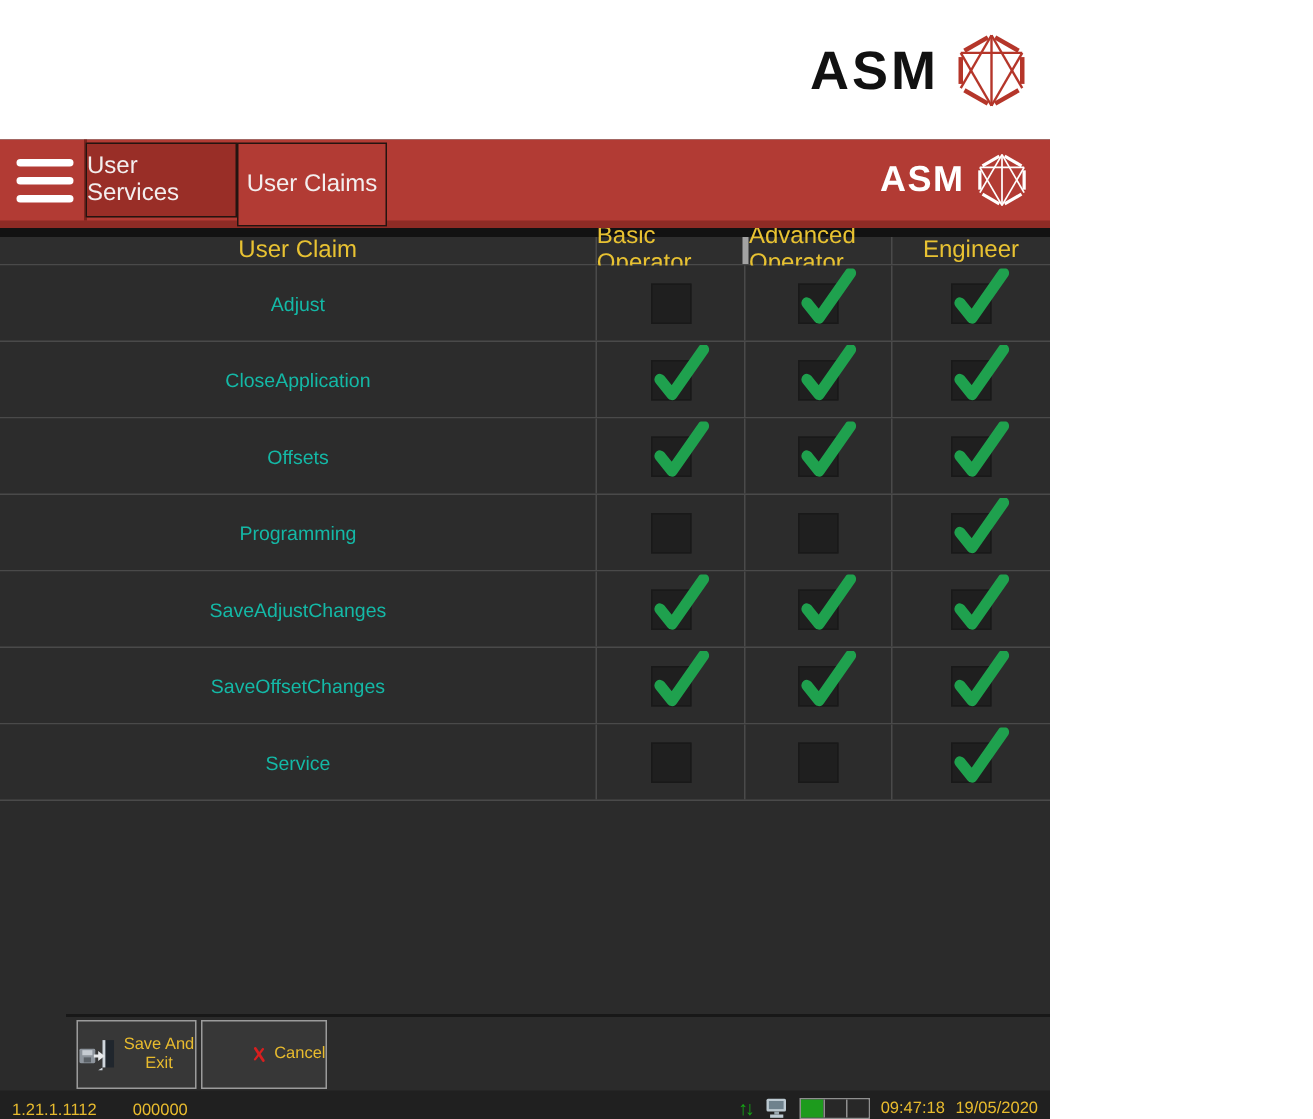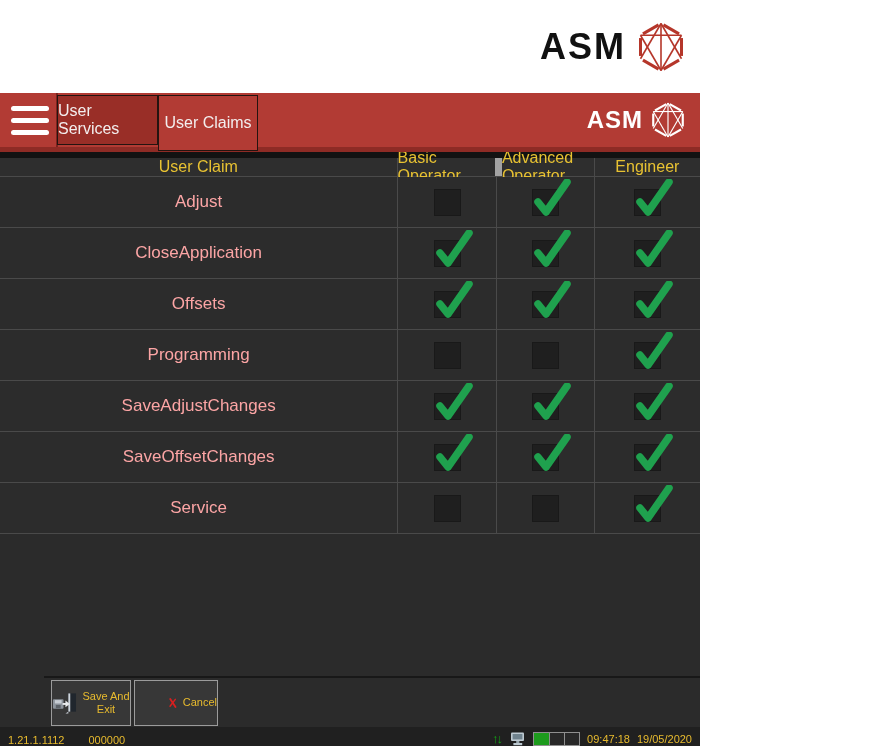--- a/index.html
+++ b/index.html
@@ -25,25 +25,25 @@
   .header-brand { position:absolute; right:14px; top:50%; transform:translateY(-50%); display:flex; align-items:center; gap:7px; }
   .brand-text-white { font-size:24px; font-weight:bold; letter-spacing:1px; color:#ffffff; }
 
   .gap-strip { height:6px; background:#121212; flex:none; }
 
   
   .grid-header { display:flex; height:19px; background:#2e2e2e; border-bottom:1px solid #4a4a4a; flex:none; }
   .gh-cell { display:flex; align-items:center; justify-content:center; color:#e8c232; font-size:16px; }
   .col-claim { width:497px; }
   .col-check { width:123px; border-left:1px solid #4a4a4a; }
-  .col-check3 { width:122px; border-left:7px solid #a3a3a3; }
+  .col-check3 { width:122px; border-left:4px solid #a3a3a3; }
   .col-check4 { width:133px; border-left:1px solid #4a4a4a; }
 
   .row { display:flex; height:51px; background:#2c2c2c; border-bottom:1px solid #4a4a4a; flex:none; }
-  .cell-claim { width:497px; display:flex; align-items:center; justify-content:center; color:#fca5a5; font-size:17px; }
+  .cell-claim { width:497px; display:flex; align-items:center; justify-content:center; color:#14b8a6; font-size:13px; }
   .cell-check { display:flex; align-items:center; justify-content:center; border-left:1px solid #4a4a4a; cursor:pointer; }
   .cell-check.w2 { width:123px; } .cell-check.w3 { width:122px; } .cell-check.w4 { width:133px; }
 
   .checkbox { width:27px; height:27px; background:#1f1f1f; border:1px solid #191919; position:relative; }
   .checkbox .tick { position:absolute; left:-2px; bottom:-4px; width:40px; height:40px; display:none; }
   .checkbox.checked .tick { display:block; }
 
   .filler { flex:1; background:#2b2b2b; }
 
   

